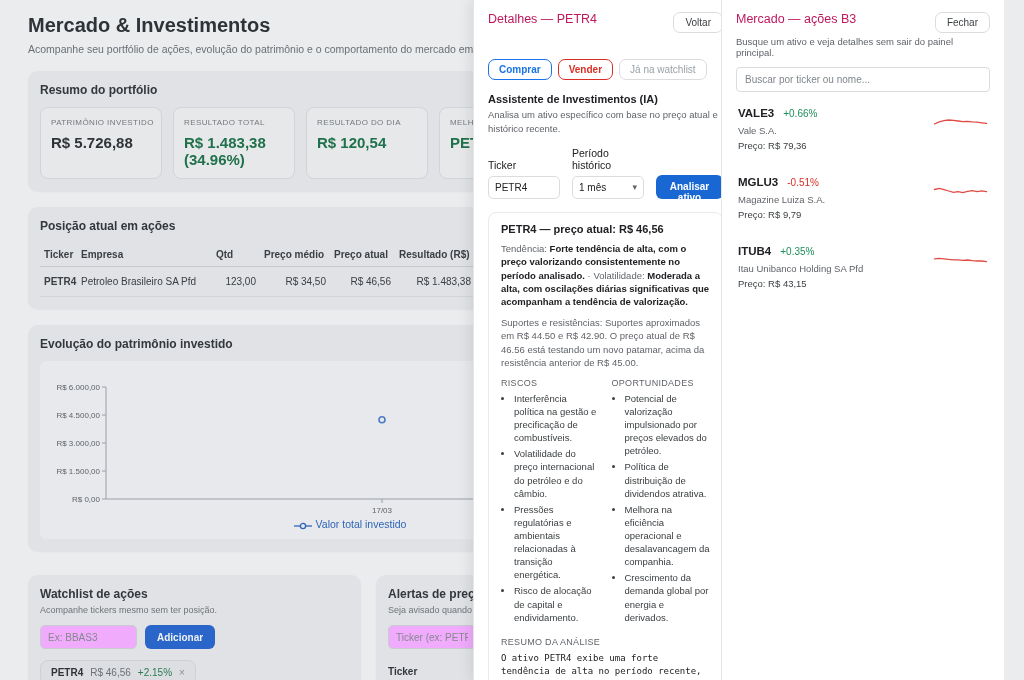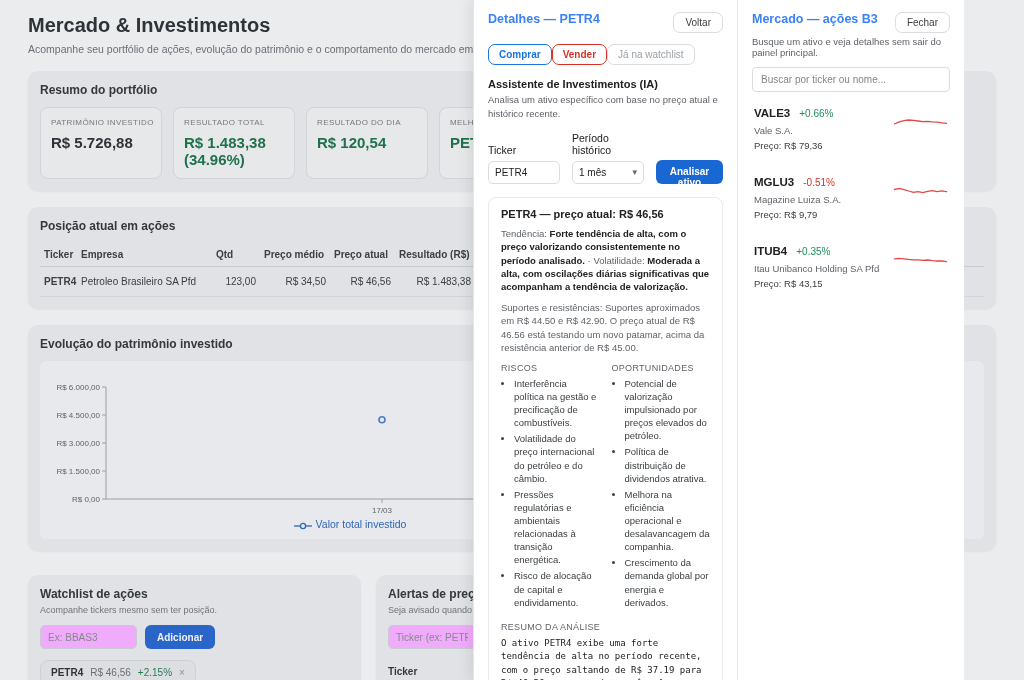--- a/index.html
+++ b/index.html
@@ -61,28 +61,28 @@
   .al-th { font-weight:700; color:#33383d; padding:5px 0; border-bottom:1px solid #c7cace; }
 
   .pos { color:#1e8e5a; }
   .neg { color:#d93025; }
   .main .pos { color:#2b7a52; }
 
   
   .panel { position:absolute; top:0; bottom:0; background:#fff; padding:12px 14px; }
   .panel-detail { left:473px; width:264px; border-left:1px solid #e3e5e8;
                   box-shadow:-4px 0 12px rgba(0,0,0,.08); }
-  .panel-market { left:737px; width:227px; border-left:1px solid #e3e5e8; }
+  .panel-market { left:721px; width:283px; border-left:1px solid #e3e5e8; }
 
   .p-head { display:flex; justify-content:space-between; align-items:flex-start; }
-  .p-title { font-size:12.5px; font-weight:700; color:#3b82f6; }
+  .p-title { font-size:12.5px; font-weight:400; color:#be185d; }
   .btn-ghost { font-size:10px; padding:4px 11px; border:1px solid #dadce0; border-radius:7px;
                background:#fff; color:#3c4043; font-family:inherit; cursor:pointer; }
 
-  .d-actions { display:flex; margin-top:11px; }
+  .d-actions { display:flex; gap:6px; margin-top:26px; }
   .btn-pill { font-size:10px; padding:4px 10px; border-radius:7px; background:#fff;
               font-family:inherit; font-weight:600; cursor:pointer; }
   .btn-buy  { border:1px solid #1a73e8; color:#1a73e8; }
   .btn-sell { border:1px solid #d93025; color:#d93025; }
   .btn-dis  { border:1px solid #dadce0; color:#9aa0a6; font-weight:400; }
 
   .assist-title { font-size:11px; font-weight:700; color:#202124; margin-top:13px; }
   .assist-desc { font-size:9.5px; color:#5f6368; line-height:1.45; margin-top:3px; }
 
   .fields { display:flex; gap:12px; margin-top:11px; align-items:flex-end; }

